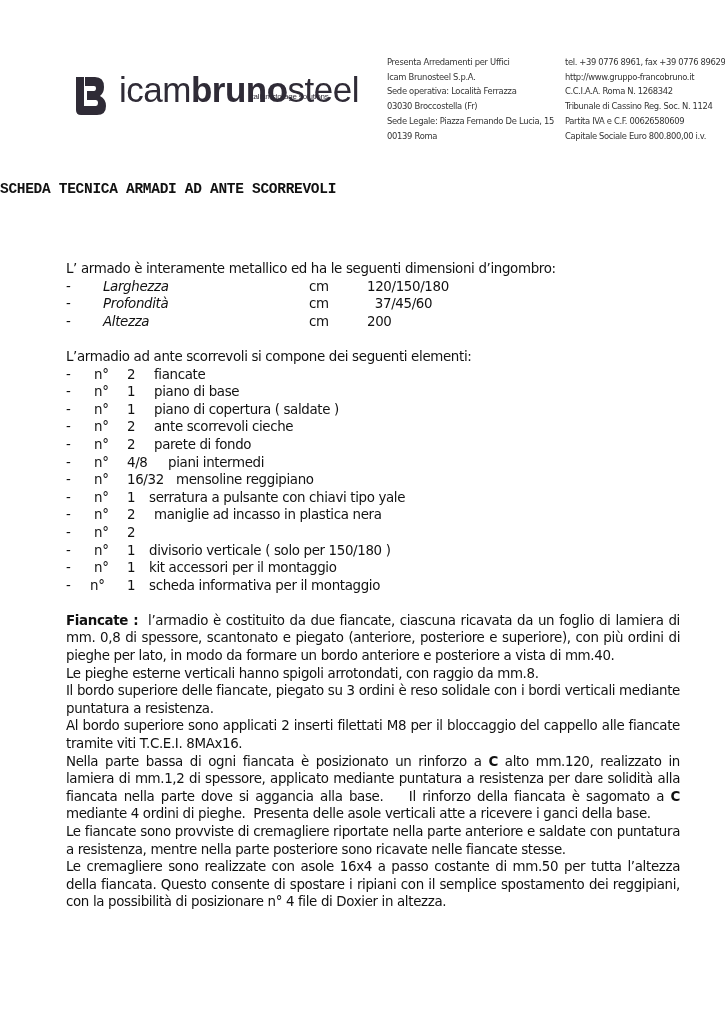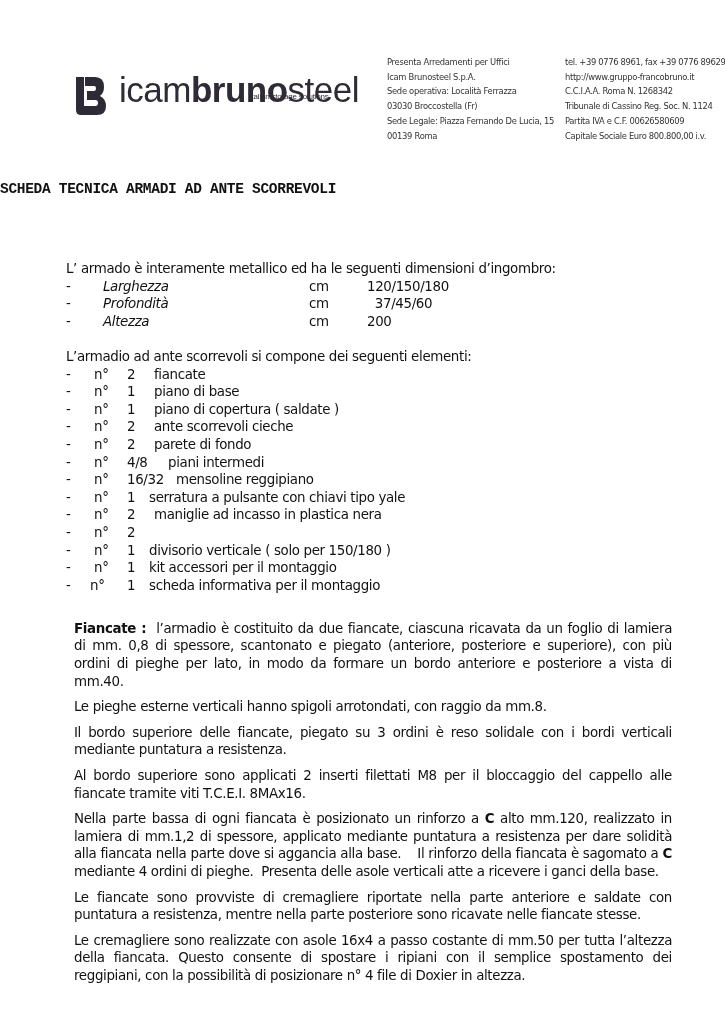--- a/index.html
+++ b/index.html
@@ -26,21 +26,21 @@
 
     .dim-row .name { position: absolute; left: 37px; font-style: italic; }
     .dim-row .unit { position: absolute; left: 215px; margin-left: 28px; }
     .dim-row .val { position: absolute; left: 301px; }
 
     .comp-row .n { position: absolute; left: 28px; }
     .comp-row .qty { position: absolute; left: 61px; }
     .comp-row .desc { position: absolute; }
 
     .para { text-align: justify; text-align-last: left; }
-    .para p { margin: 8px; }
+    .para p { margin: 0; }
     .bold { font-weight: 700; }
     .spacer { height: 17.6px; }
   </style>
 </head>
 <body>
 
 <div class="header">
   <div class="logo">
     <div class="logo-mark">
       <svg width="36" height="44" viewBox="0 0 36 44">

